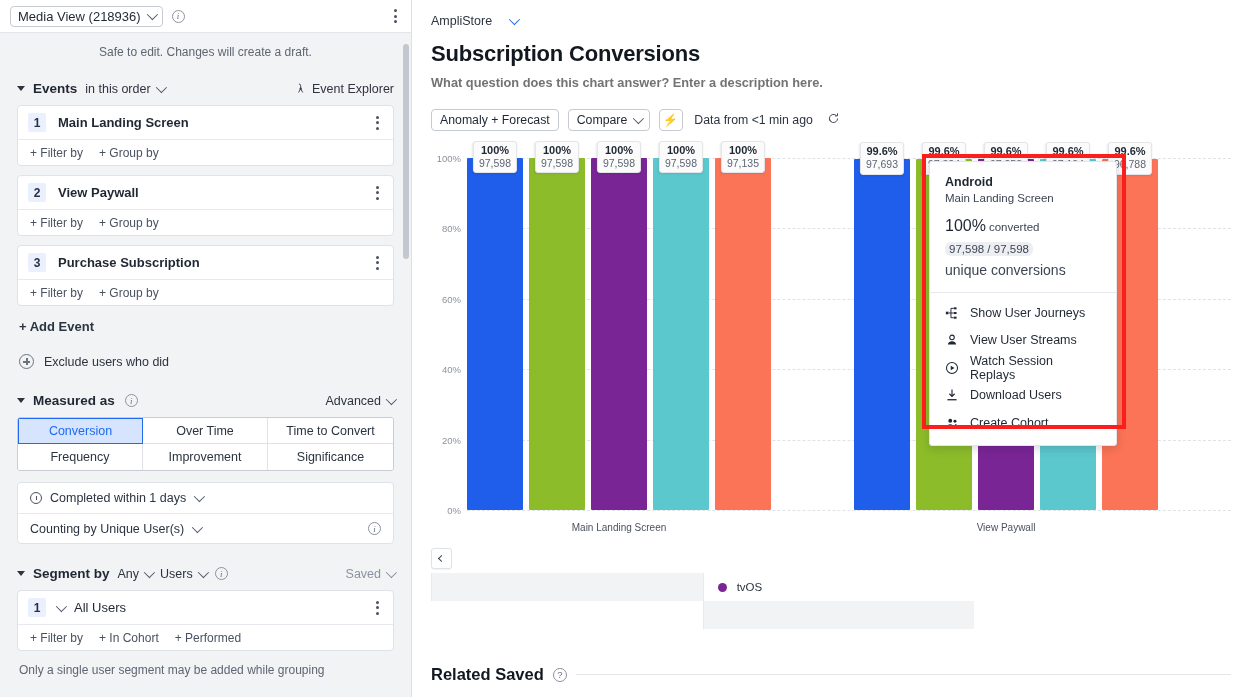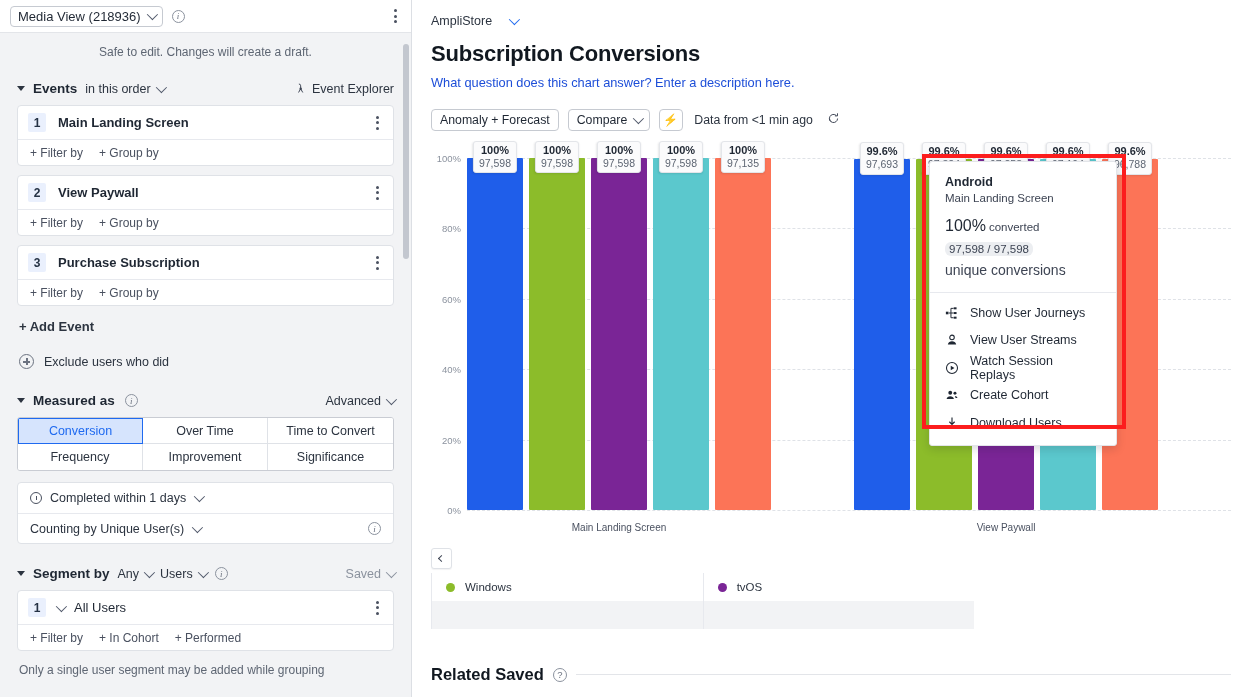--- a/index.html
+++ b/index.html
@@ -94,21 +94,21 @@
   .sb-track { position:absolute; right:2px; top:40px; width:6px; height:640px;
               background:transparent; }
   .sb-thumb { position:absolute; right:2px; top:44px; width:6px; height:215px;
               background:#c3c7cf; border-radius:3px; cursor:pointer; }
 
   
   .main { flex:1; height:697px; position:relative; overflow:hidden; background:#fff; }
   .crumb { display:flex; align-items:center; gap:17px; padding:14px 0 0 19px;
            font-size:12.5px; color:#2c3440; }
   .h1 { font-size:22px; font-weight:bold; color:#111820; margin:13px 0 0 19px; letter-spacing:-0.2px; }
-  .desc { font-size:12.8px; color:#1d4ed8; margin:8px 0 18px 19px; }
+  .desc { font-size:12.8px; color:#737373; margin:8px 0 18px 19px;font-weight:bold; }
 
   .toolbar { display:flex; align-items:center; gap:9px; margin:19px 0 0 19px; }
   .btn {
     border:1px solid #c6cad1; border-radius:4px; background:#fff; height:22px;
     padding:0 8px; display:inline-flex; align-items:center; gap:6px;
     font-size:12.3px; color:#1f2733; cursor:pointer;
   }
   .btn-icon { border:1px solid #c6cad1; border-radius:4px; background:#fff; width:24px; height:22px;
               display:inline-flex; align-items:center; justify-content:center; cursor:pointer; }
   .bolt { font-size:12px; color:#111820; }
@@ -453,24 +453,20 @@
           <div class="xcat" style="left: 539px; top: 364px;">View Paywall</div>
         </div>
     </div>
 
     <div class="pager">
       <span class="lchev"></span>
     </div>
 
     <div class="legend" id="legend">
         <div>
-          <div class="lgcell div">
-            <span class="dot" style="background:#8cbc2a"></span>
-            <span>Windows</span>
-          </div>
           <div class="lgcell div shade">&nbsp;</div>
         </div>
         <div>
           <div class="lgcell div">
             <span class="dot" style="background:#7a2596"></span>
             <span>tvOS</span>
           </div>
           <div class="lgcell div shade">&nbsp;</div>
         </div>
       </div>
@@ -511,32 +507,32 @@
         </div>
         <div class="pop-item">
           <svg width="14" height="14" viewBox="0 0 16 16">
             <circle cx="8" cy="8" r="6.3" stroke="#1f2733" stroke-width="1.2" fill="none"></circle>
             <path d="M6.6 5.4l4.2 2.6-4.2 2.6z" fill="#1f2733"></path>
           </svg>
           <span>Watch Session Replays</span>
         </div>
         <div class="pop-item">
           <svg width="14" height="14" viewBox="0 0 16 16">
+            <path d="M8 1.6v7.6M5 6.6L8 9.6l3-3" stroke="#1f2733" stroke-width="1.3" fill="none"></path>
+            <path d="M2.8 13.4h10.4" stroke="#1f2733" stroke-width="1.5"></path>
+          </svg>
+          <span>Download Users</span>
+        </div>
+        <div class="pop-item">
+          <svg width="14" height="14" viewBox="0 0 16 16">
             <circle cx="6" cy="5.4" r="2.2" fill="#1f2733"></circle>
             <circle cx="11.4" cy="6" r="1.7" fill="#1f2733"></circle>
             <path d="M1.8 12.6c.5-2.1 2.1-3.2 4.2-3.2s3.7 1.1 4.2 3.2z" fill="#1f2733"></path>
             <path d="M11.3 9.1c1.6 0 2.6.9 3 2.4h-2.2" fill="#1f2733"></path>
           </svg>
           <span>Create Cohort</span>
         </div>
-        <div class="pop-item">
-          <svg width="14" height="14" viewBox="0 0 16 16">
-            <path d="M8 1.6v7.6M5 6.6L8 9.6l3-3" stroke="#1f2733" stroke-width="1.3" fill="none"></path>
-            <path d="M2.8 13.4h10.4" stroke="#1f2733" stroke-width="1.5"></path>
-          </svg>
-          <span>Download Users</span>
-        </div>
       </div>
     </div>
 
     <div class="redbox"></div>
   </section>
 </div>
 
 </body></html>

